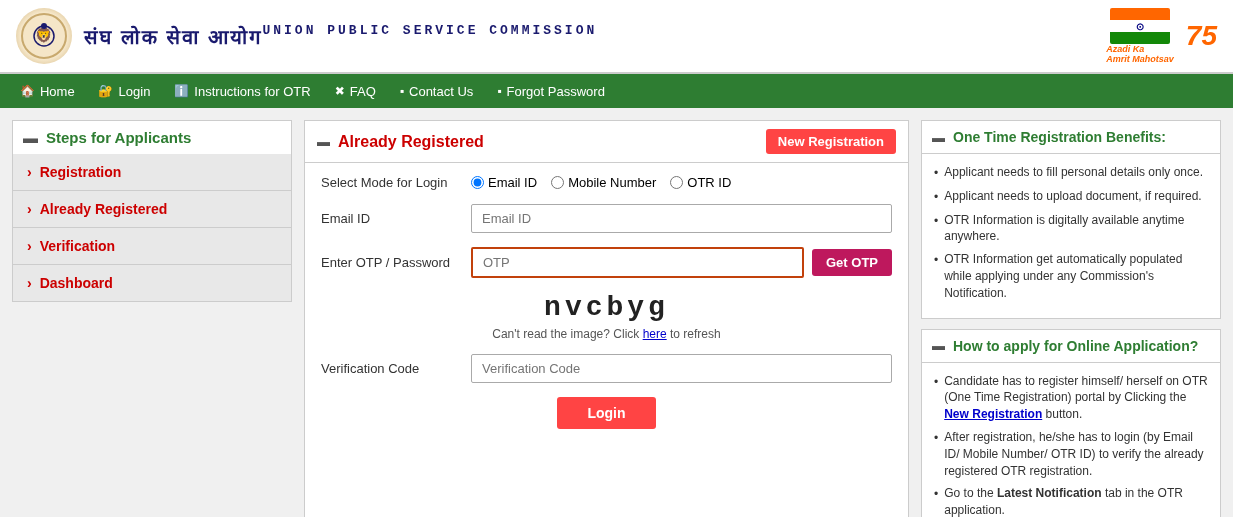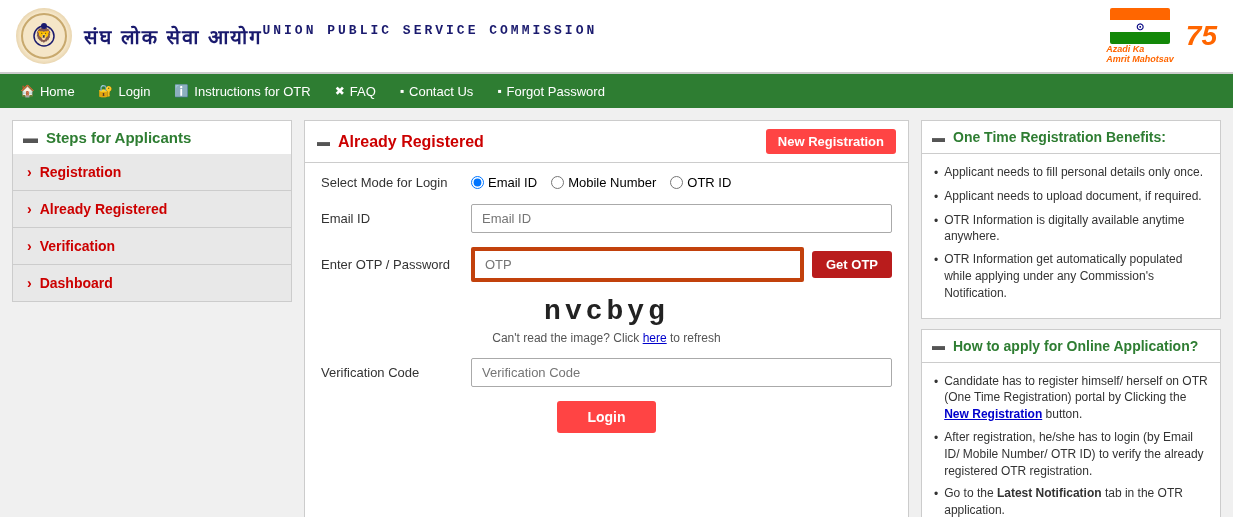--- a/index.html
+++ b/index.html
@@ -202,27 +202,27 @@
       background: #fff;
     }
     .otp-row {
       display: flex;
       gap: 8px;
       align-items: center;
     }
     .otp-input {
       flex: 1;
       padding: 6px 10px;
-      border: 4px solid #c2410c;
+      border: 2px solid #c2410c;
       border-radius: 2px;
       font-size: 13px;
       color: #999;
     }
     .get-otp-btn {
-      background: #b91c1c;
+      background: #be185d;
       color: #fff;
       border: none;
       padding: 6px 14px;
       border-radius: 3px;
       font-size: 13px;
       cursor: pointer;
       font-weight: bold;
       white-space: nowrap;
     }
     .captcha-section {

